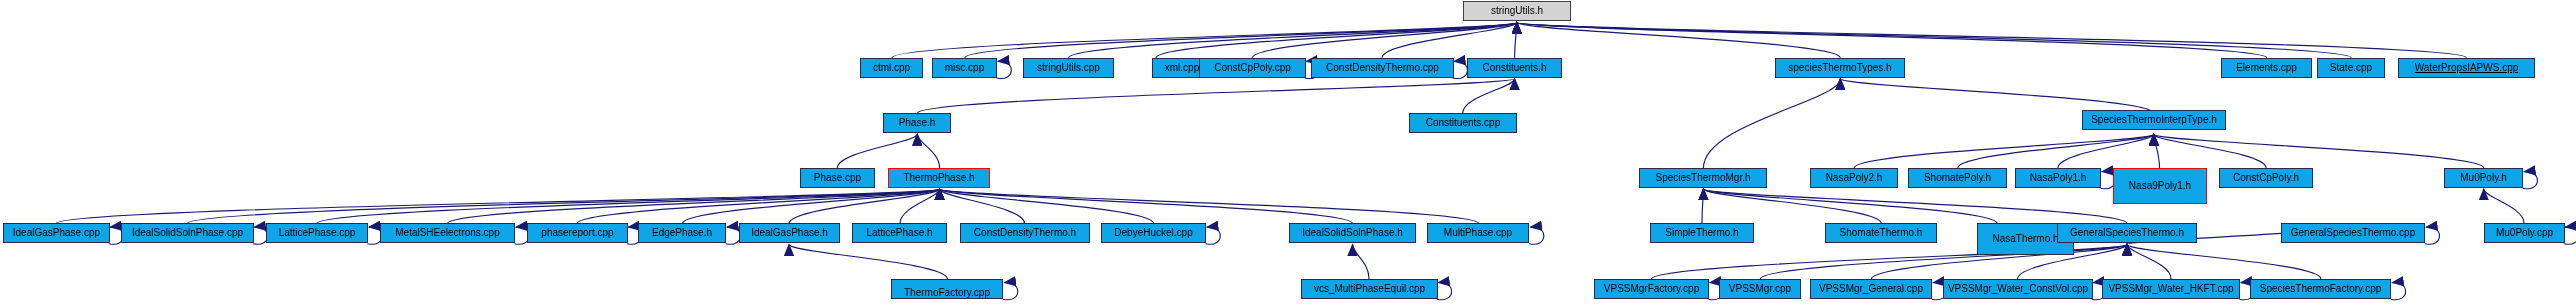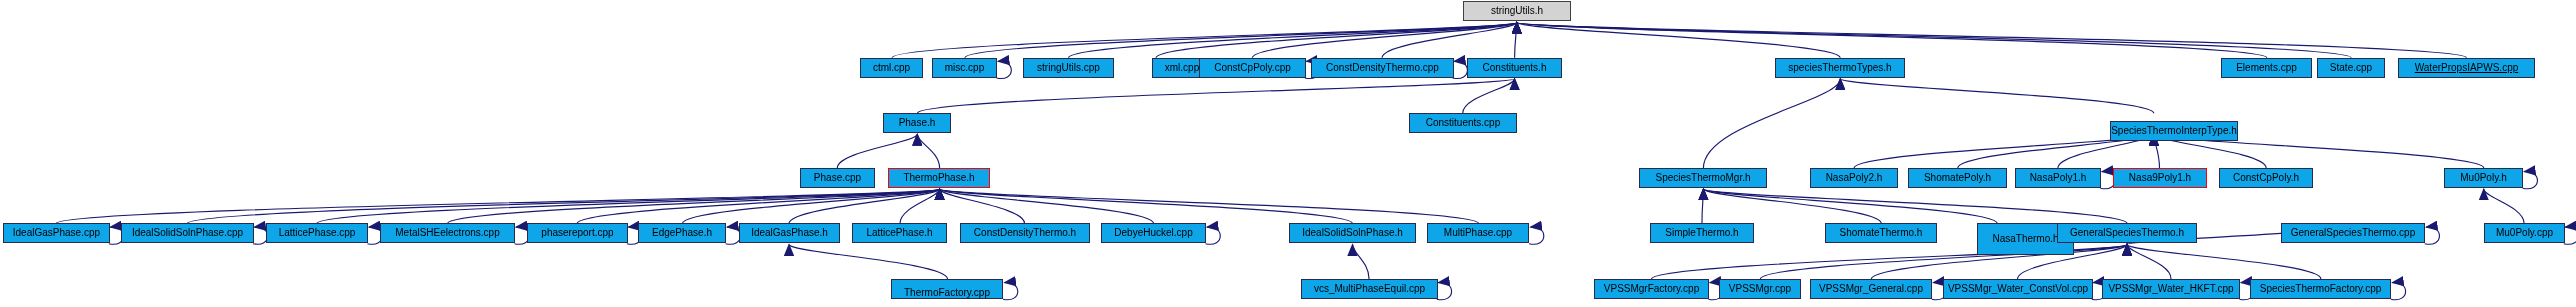--- a/index.html
+++ b/index.html
@@ -171,42 +171,42 @@
       </div>
       <div class="node dark" style="left: 2398px; top: 58px; width: 137px; height: 20px; text-decoration: underline;">
         <span>WaterPropsIAPWS.cpp</span>
       </div>
       <div class="node dark" style="left: 883px; top: 113px; width: 68px; height: 20px;">
         <span>Phase.h</span>
       </div>
       <div class="node dark" style="left: 1409px; top: 113px; width: 108px; height: 20px;">
         <span>Constituents.cpp</span>
       </div>
-      <div class="node dark" style="left: 2082px; top: 121px; width: 128px; height: 20px; margin-left: 28px;">
+      <div class="node dark" style="left: 2082px; top: 110px; width: 144px; height: 20px;">
         <span>SpeciesThermoInterpType.h</span>
       </div>
       <div class="node dark" style="left: 800px; top: 168px; width: 75px; height: 20px;">
         <span>Phase.cpp</span>
       </div>
       <div class="node hl" style="left: 888px; top: 168px; width: 102px; height: 20px;">
         <span>ThermoPhase.h</span>
       </div>
       <div class="node dark" style="left: 1639px; top: 168px; width: 128px; height: 20px;">
         <span>SpeciesThermoMgr.h</span>
       </div>
       <div class="node dark" style="left: 1810px; top: 168px; width: 88px; height: 20px;">
         <span>NasaPoly2.h</span>
       </div>
       <div class="node dark" style="left: 1908px; top: 168px; width: 99px; height: 20px;">
         <span>ShomatePoly.h</span>
       </div>
       <div class="node dark" style="left: 2015px; top: 168px; width: 86px; height: 20px;">
         <span>NasaPoly1.h</span>
       </div>
-      <div class="node hl" style="left: 2113px; top: 168px; width: 94px; height: 20px;">
+      <div class="node hl" style="left: 2113px; top: 168px; width: 94px; height: 36px;">
         <span>Nasa9Poly1.h</span>
       </div>
       <div class="node dark" style="left: 2219px; top: 168px; width: 94px; height: 20px;">
         <span>ConstCpPoly.h</span>
       </div>
       <div class="node dark" style="left: 2444px; top: 168px; width: 79px; height: 20px;">
         <span>Mu0Poly.h</span>
       </div>
       <div class="node dark" style="left: 2.9px; top: 223px; width: 107px; height: 20px;">
         <span>IdealGasPhase.cpp</span>

